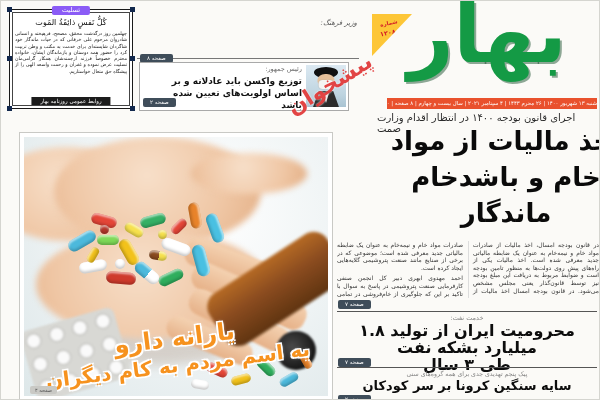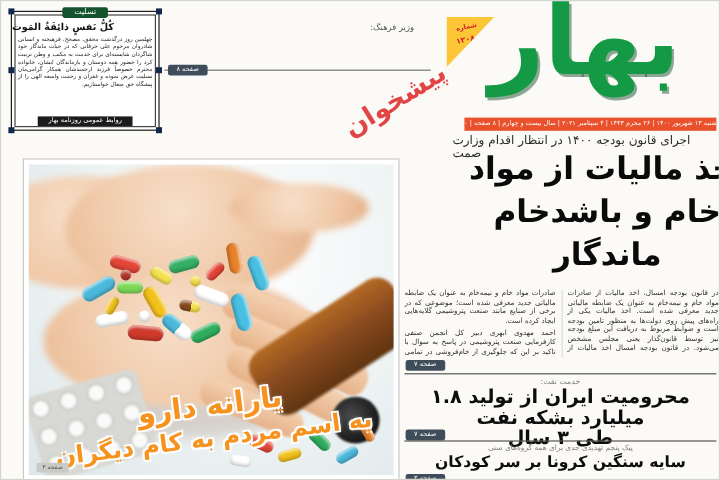--- a/index.html
+++ b/index.html
@@ -7,31 +7,31 @@
         font-family:"DejaVu Sans",sans-serif;direction:rtl;border:1px solid #d5d5d0;box-sizing:border-box;}
   .abs{position:absolute;}
   .hr{position:absolute;height:1px;background:#555;}
   .ptag{position:absolute;background:#3f4d5a;color:#fff;font-size:5.5px;line-height:9px;
         padding:0 7px;border-radius:2px;white-space:nowrap;}
 
   
   .obit{left:8px;top:8px;width:122px;height:98px;background:#fff;border:1.5px solid #1a1a1a;}
   .obit::before{content:"";position:absolute;inset:2px;border:1px solid #444;}
   .obit .sq{position:absolute;width:5px;height:5px;background:#12284d;z-index:2;}
-  .obit-head{position:absolute;top:-4px;left:50%;transform:translateX(-50%);background:#14532d;color:#fff;
+  .obit-head{position:absolute;top:-4px;left:50%;transform:translateX(-50%);background:#8b5cf6;color:#fff;
              font-size:6.5px;line-height:9px;padding:0 10px;border-radius:2px;z-index:3;white-space:nowrap;}
-  .obit-verse{position:absolute;top:8px;left:0;right:0;text-align:left;font-size:8px;font-weight:bold;color:#111;}
+  .obit-verse{position:absolute;top:8px;left:0;right:0;text-align:center;font-size:8px;font-weight:normal;color:#111;}
   .obit-body{position:absolute;top:21px;left:5px;right:5px;font-size:4.8px;line-height:6.3px;
              text-align:justify;color:#222;}
   .obit-foot{position:absolute;bottom:3px;left:50%;transform:translateX(-50%);background:#1c1c1c;color:#fff;
              font-size:5.5px;line-height:8px;padding:0 9px;white-space:nowrap;z-index:3;}
 
   
   .story1{left:136px;top:18px;width:224px;height:40px;}
-  .story1 .kick{position:absolute;top:0;right:16px;font-size:7px;color:#555;}
+  .story1 .kick{position:absolute;top:0;right:4px;font-size:7px;color:#555;font-style:italic;}
   .story1 .hl{position:absolute;top:10px;right:4px;left:2px;font-size:13px;font-weight:bold;color:#0d0d0d;text-align:right;}
   .story2{left:138px;top:61px;width:208px;height:47px;border:1px solid #a9a9a9;background:#fff;}
   .story2 .kick{position:absolute;top:2px;right:46px;font-size:6.5px;color:#666;}
   .story2 .hl{position:absolute;top:12px;right:46px;left:26px;font-size:9px;line-height:12px;font-weight:bold;color:#111;text-align:right;}
   .portrait{position:absolute;top:2px;right:2px;width:40px;height:42px;overflow:hidden;
             background:linear-gradient(180deg,#dce9f2 0%,#bed4e0 70%,#a9c3d2 100%);}
   .portrait .turban{position:absolute;top:2px;left:50%;transform:translateX(-50%);width:24px;height:11px;background:#101010;border-radius:50%;}
   .portrait .face{position:absolute;top:9px;left:50%;transform:translateX(-50%);width:17px;height:13px;background:#e6c09a;border-radius:45%;}
   .portrait .mask{position:absolute;top:15px;left:50%;transform:translateX(-50%);width:15px;height:9px;background:#f4f4f2;border-radius:4px;box-shadow:0 0 1px #999;}
   .portrait .body{position:absolute;bottom:0;left:50%;transform:translateX(-50%);width:36px;height:16px;background:#2b2b2b;
@@ -109,20 +109,32 @@
     <div class="obit-body">چهلمین روز درگذشت محقق، مصحح، فرهیخته و انسانی شادروان مرحوم علی خرقانی که در حیات ماندگار خود شاگردان شایسته‌ای برای خدمت به مکتب و وطن تربیت کرد را حضور همه دوستان و بازماندگان ایشان، خانواده محترم خصوصاً فرزند ارجمندشان همکار گرامی‌مان تسلیت عرض نموده و غفران و رحمت واسعه الهی را از پیشگاه حق متعال خواستاریم.</div>
     <div class="obit-foot">روابط عمومی روزنامه بهار</div>
   </div>
 
   <div class="abs story1">
     <div class="kick">وزیر فرهنگ:</div>
   </div>
   <div class="hr" style="left:136px;top:57px;width:222px;background:#777"></div>
   <div class="ptag" style="left:139px;top:53px">صفحه ۸</div>
 
+  <div class="abs story2">
+    <div class="portrait">
+      <div class="turban"></div>
+      <div class="face"></div>
+      <div class="mask"></div>
+      <div class="body"></div>
+      <div class="collar"></div>
+    </div>
+    <div class="kick">رئیس جمهور:</div>
+    <div class="hl">توزیع واکسن باید عادلانه و بر اساس اولویت‌های تعیین شده باشد</div>
+    <div class="ptag" style="left:3px;bottom:3px;top:auto">صفحه ۲</div>
+  </div>
 
   <div class="abs issue">
     <div class="lbl">شماره</div>
     <div class="num">۱۲۰۸</div>
   </div>
 
   <div class="abs logo">بهار</div>
   <div class="abs datebar">شنبه ۱۳ شهریور ۱۴۰۰ | ۲۶ محرم ۱۴۴۳ | ۴ سپتامبر ۲۰۲۱ | سال بیست و چهارم | ۸ صفحه | ۲۰۰۰ تومان</div>
 
   <div class="abs lead-kick">اجرای قانون بودجه ۱۴۰۰ در انتظار اقدام وزارت صمت</div>

